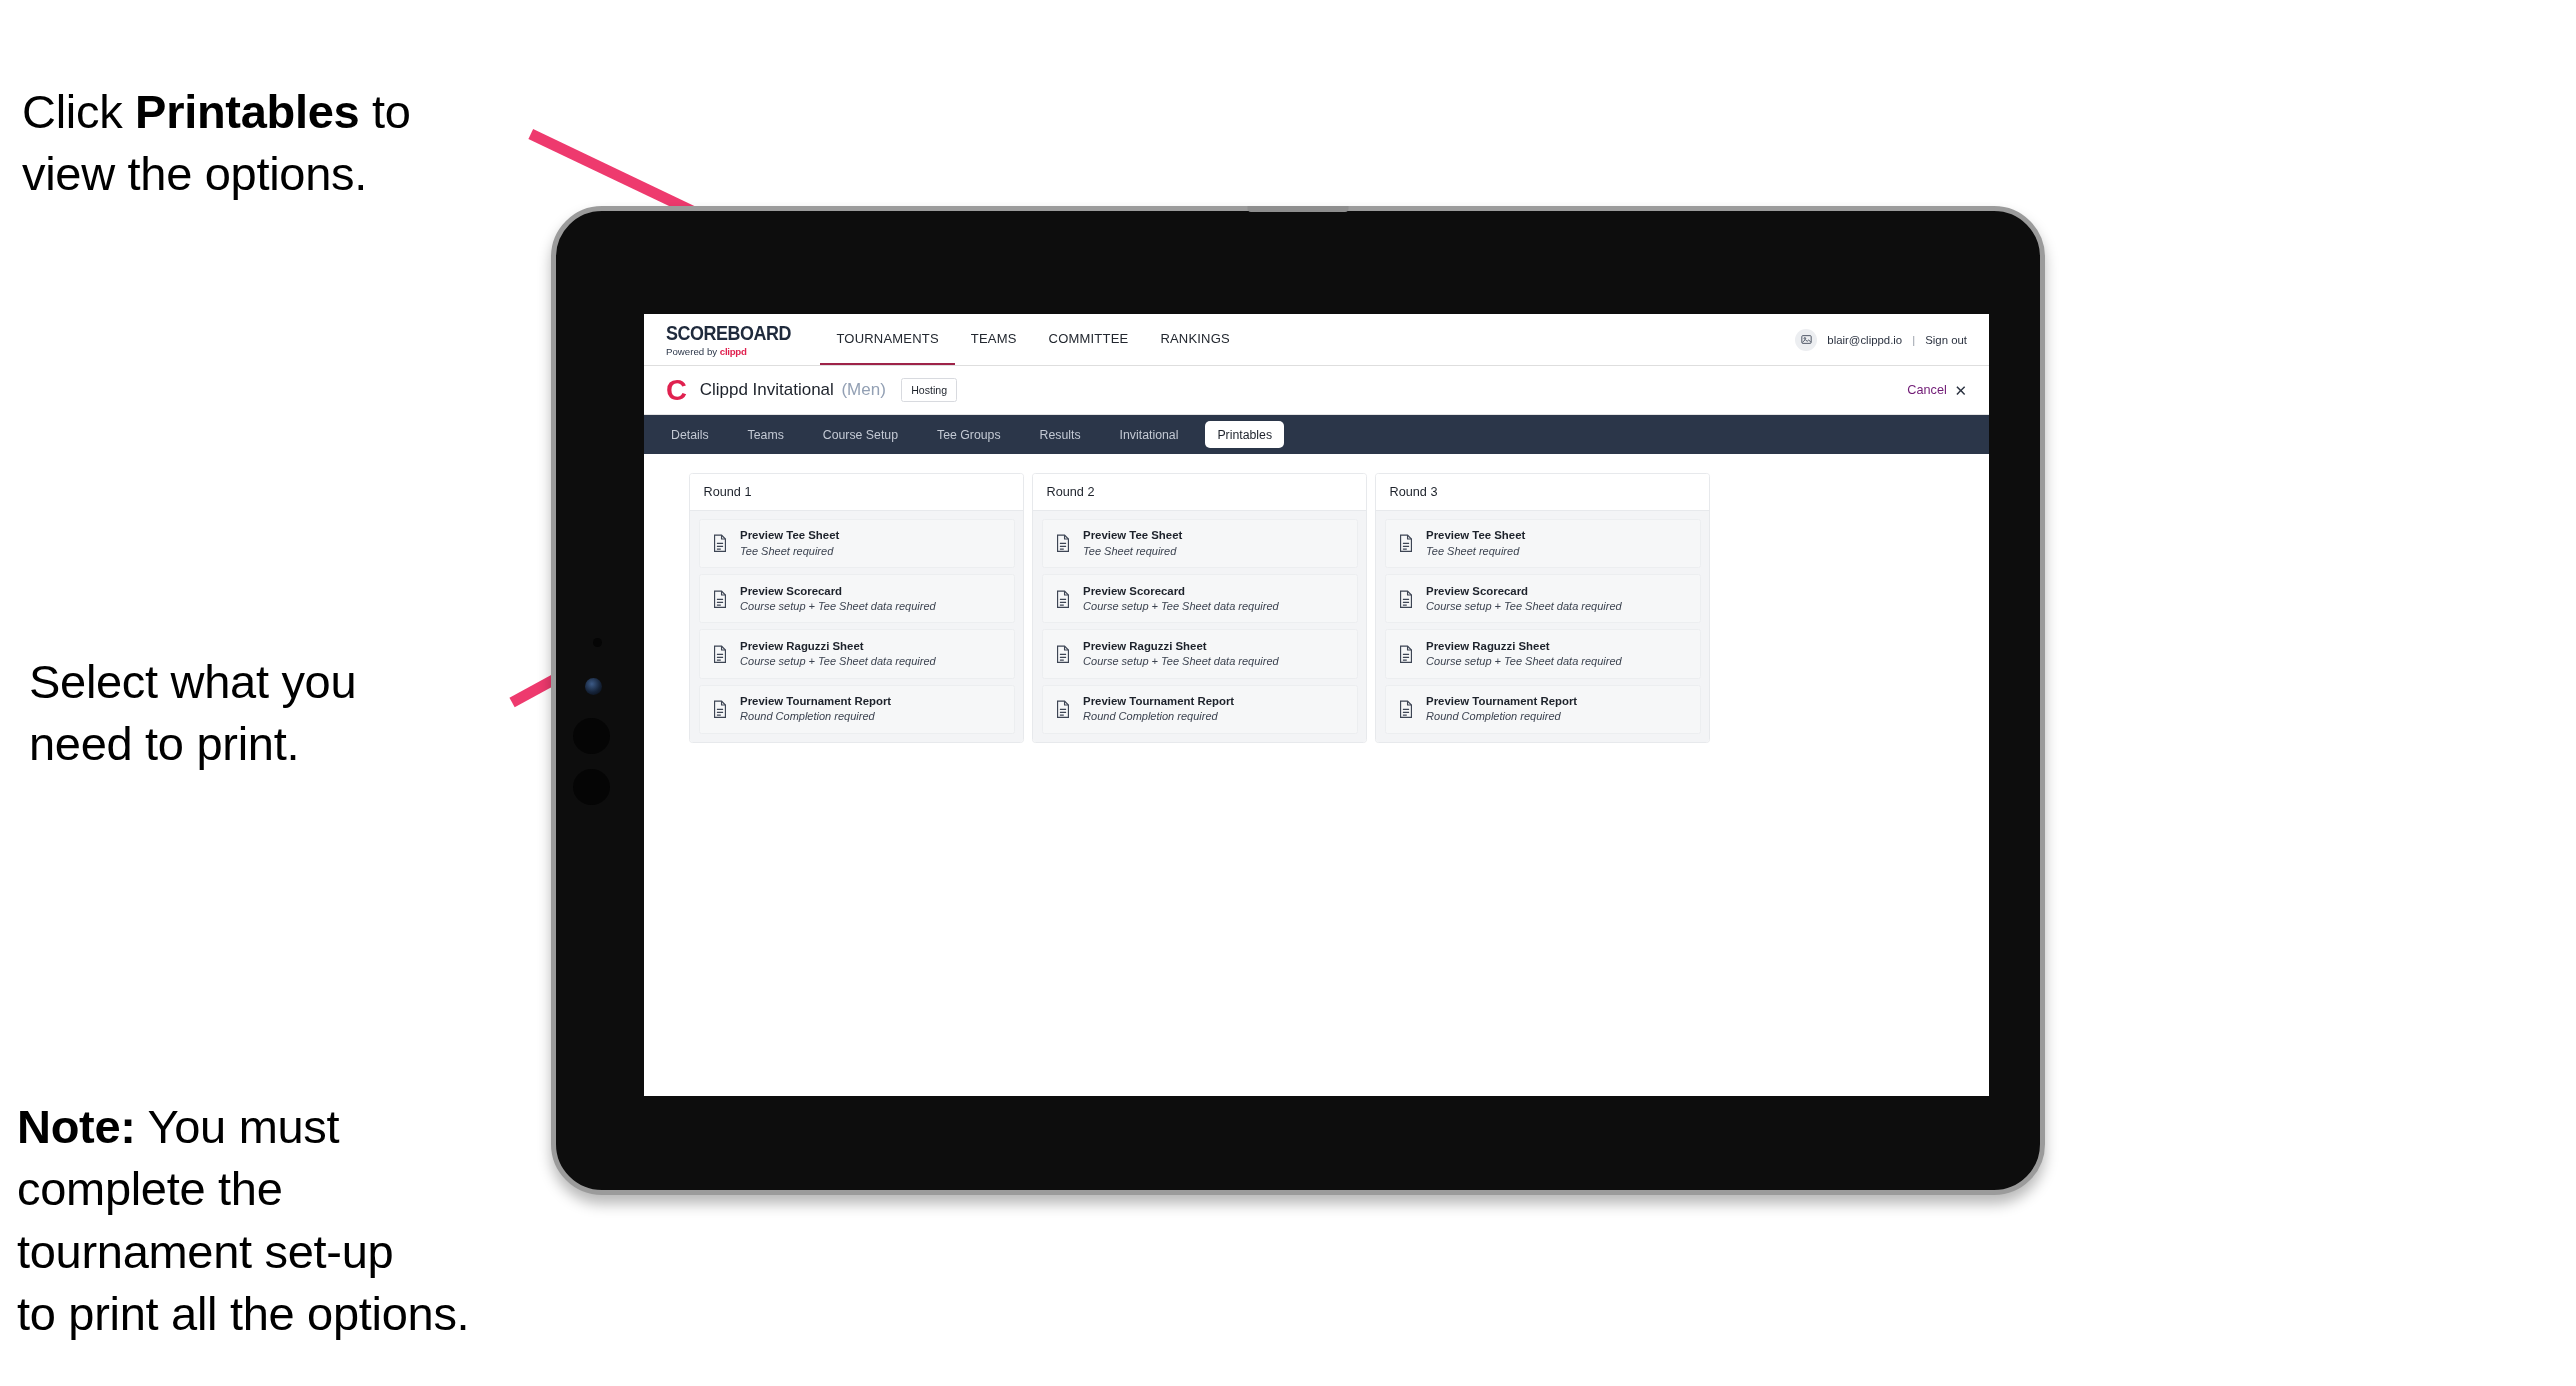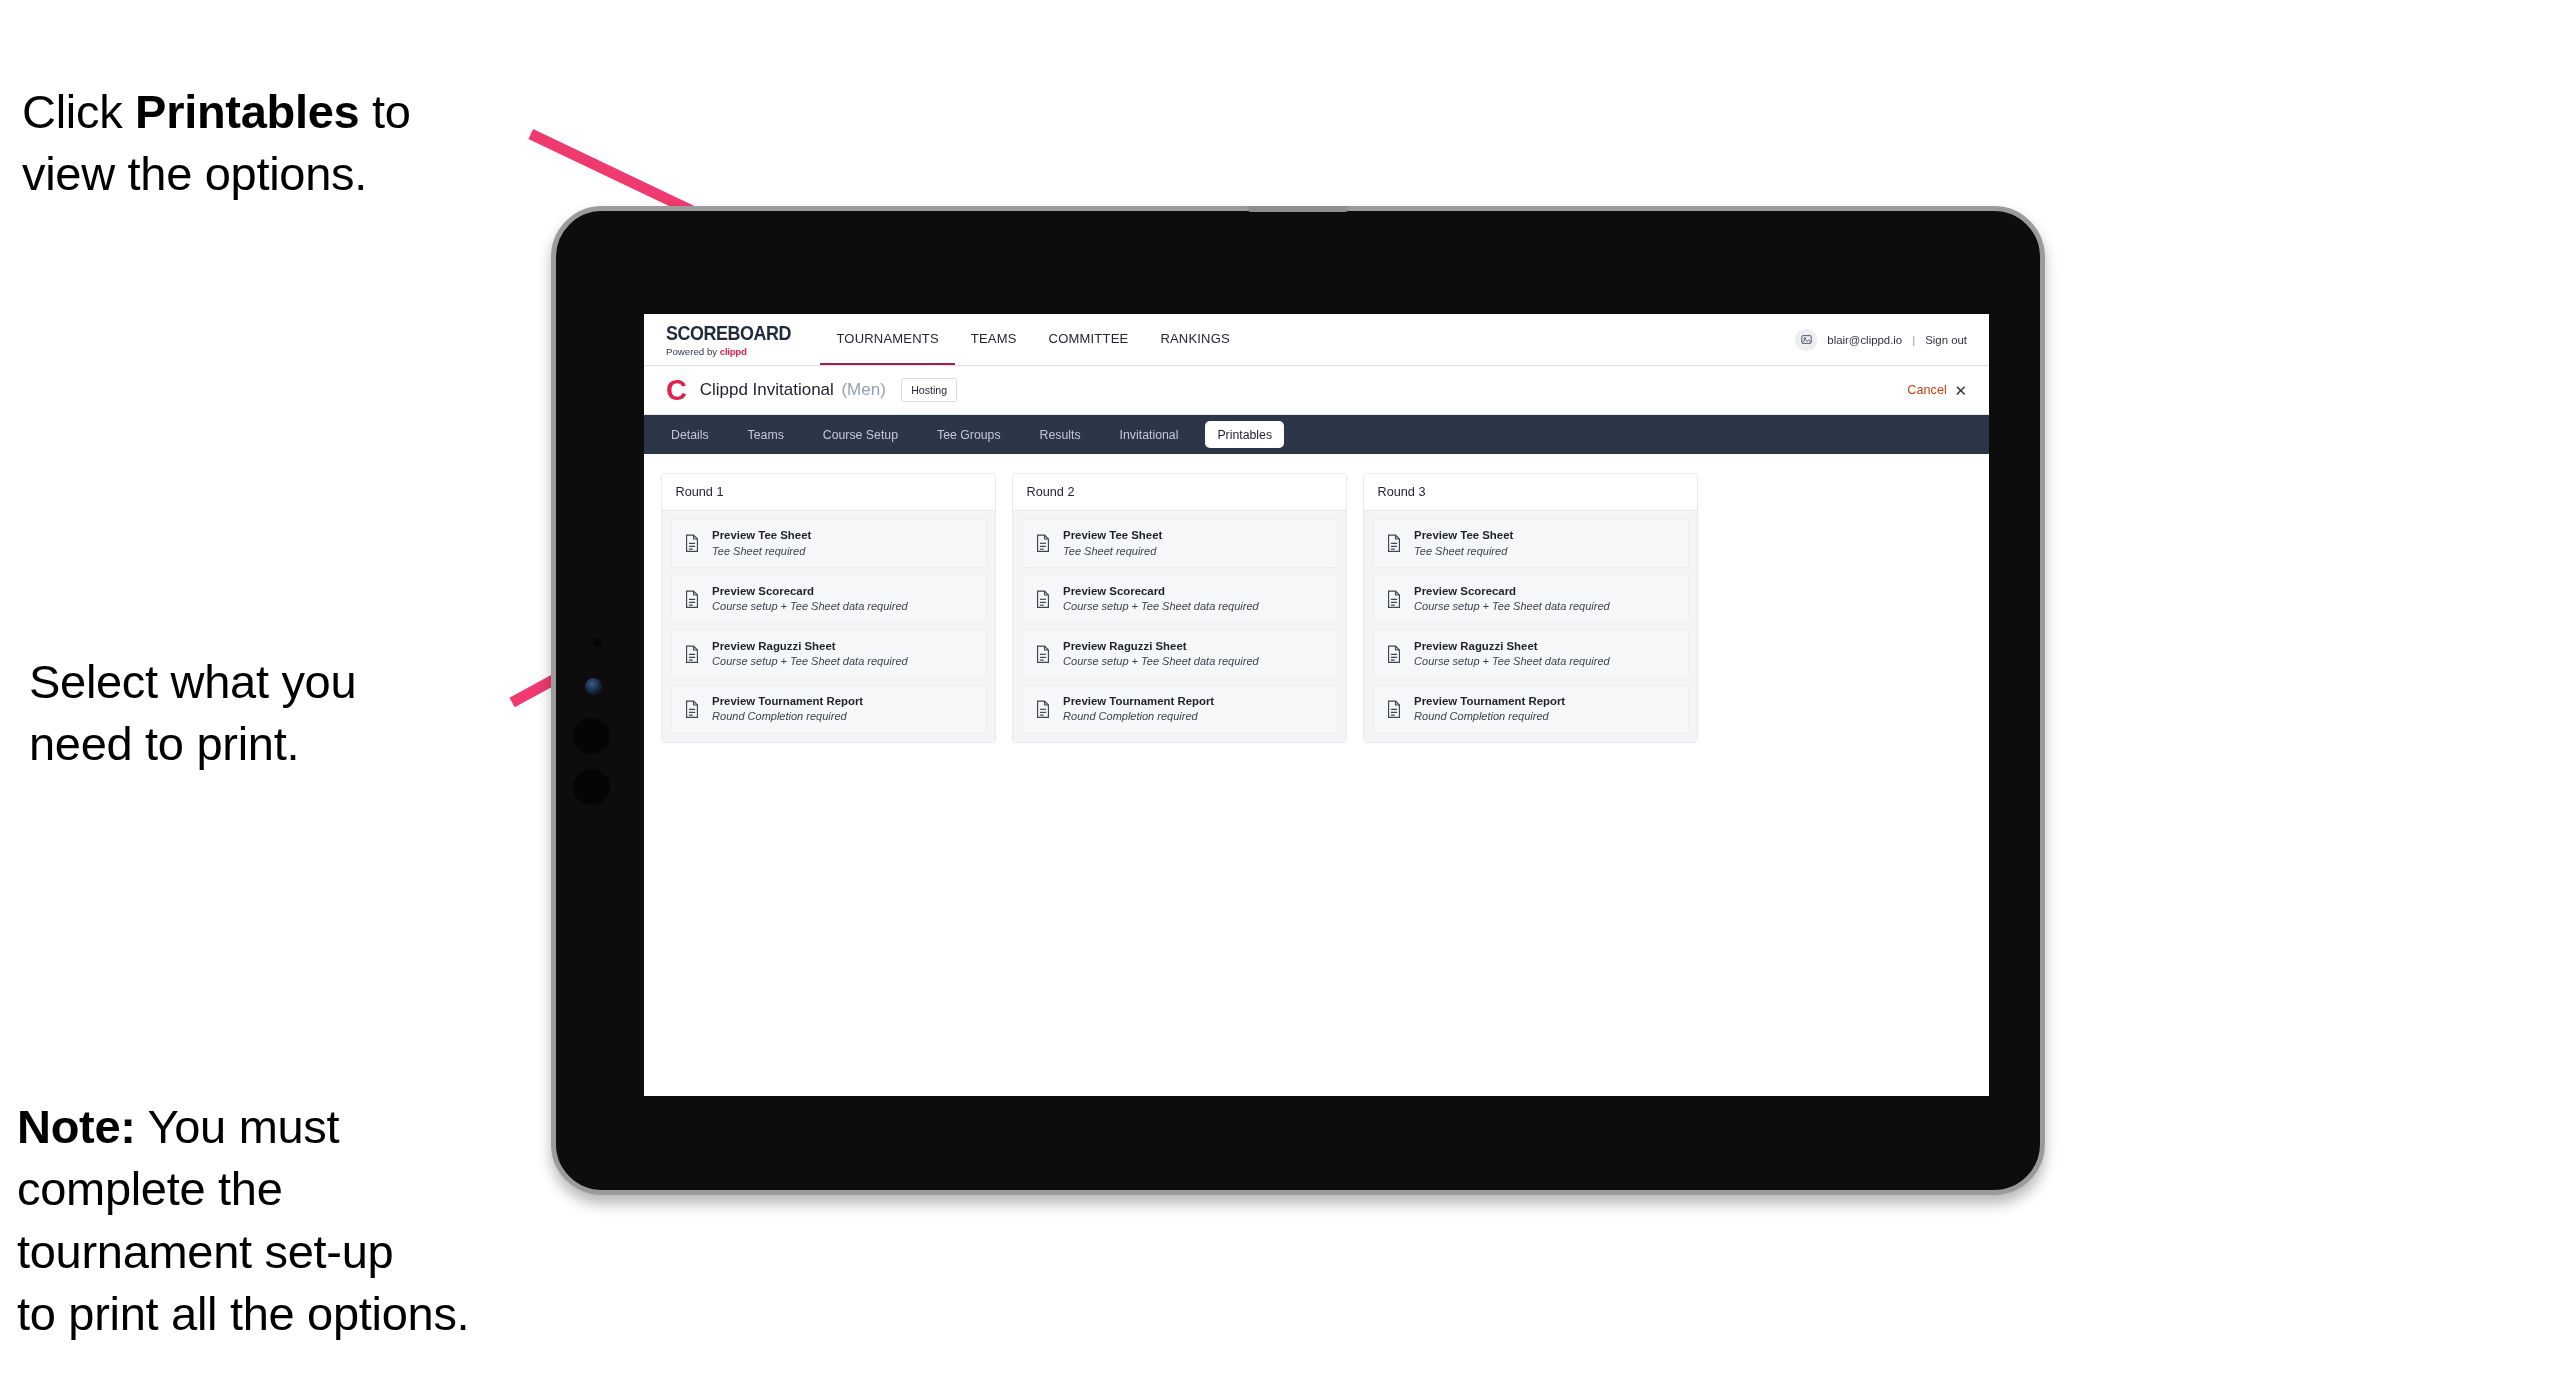--- a/index.html
+++ b/index.html
@@ -216,21 +216,21 @@
     background: #ffffff;
     cursor: pointer;
   }
   #cancel-area {
     margin-left: auto;
     display: flex;
     align-items: center;
     gap: 7.6px;
     cursor: pointer;
   }
-  #cancel-label { font-size: 12.7px; color: #c2410c; }
+  #cancel-label { font-size: 12.7px; color: #701a75; }
   #cancel-x { font-size: 15px; color: #2b3240; line-height: 1; }
 
   
   #subnav {
     display: flex;
     align-items: center;
     height: 39px;
     background: #2b3649;
     padding: 0 15px;
     gap: 15px;
@@ -245,24 +245,25 @@
   }
   .subnav-item.active {
     background: #ffffff;
     color: #1d222b;
     font-weight: 400;
   }
 
   
   #board {
     display: flex;
-    gap: 16px;
+    gap: 8px;
     padding: 18.6px 17px;
     background: #ffffff;
     align-items: flex-start;
+    margin-left: 28px;
   }
   .round-column {
     width: 335px;
     background: #ffffff;
     border: 0.8px solid #e7e9ec;
     border-radius: 3.4px;
     overflow: hidden;
   }
   .round-header {
     height: 37px;

